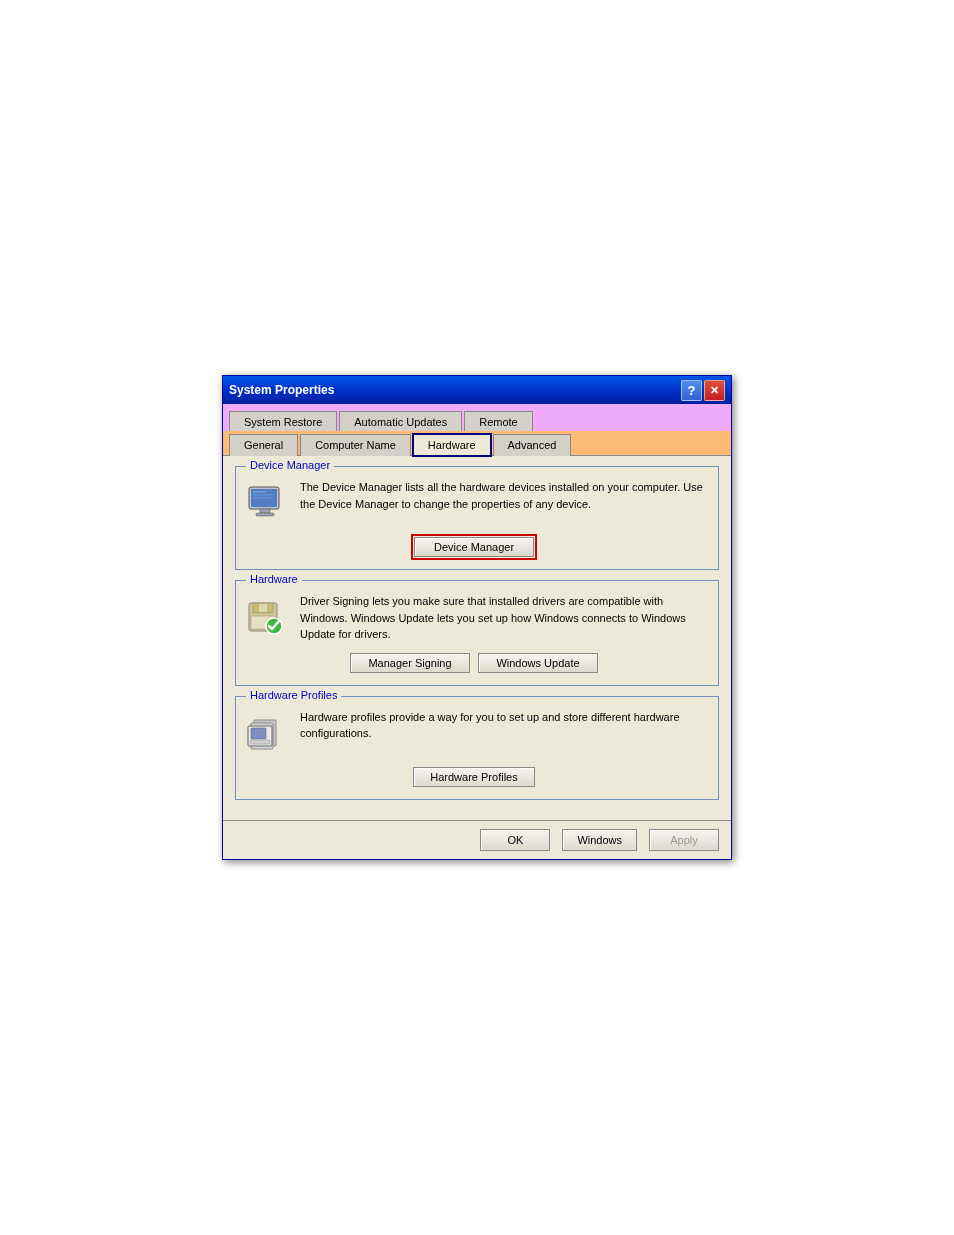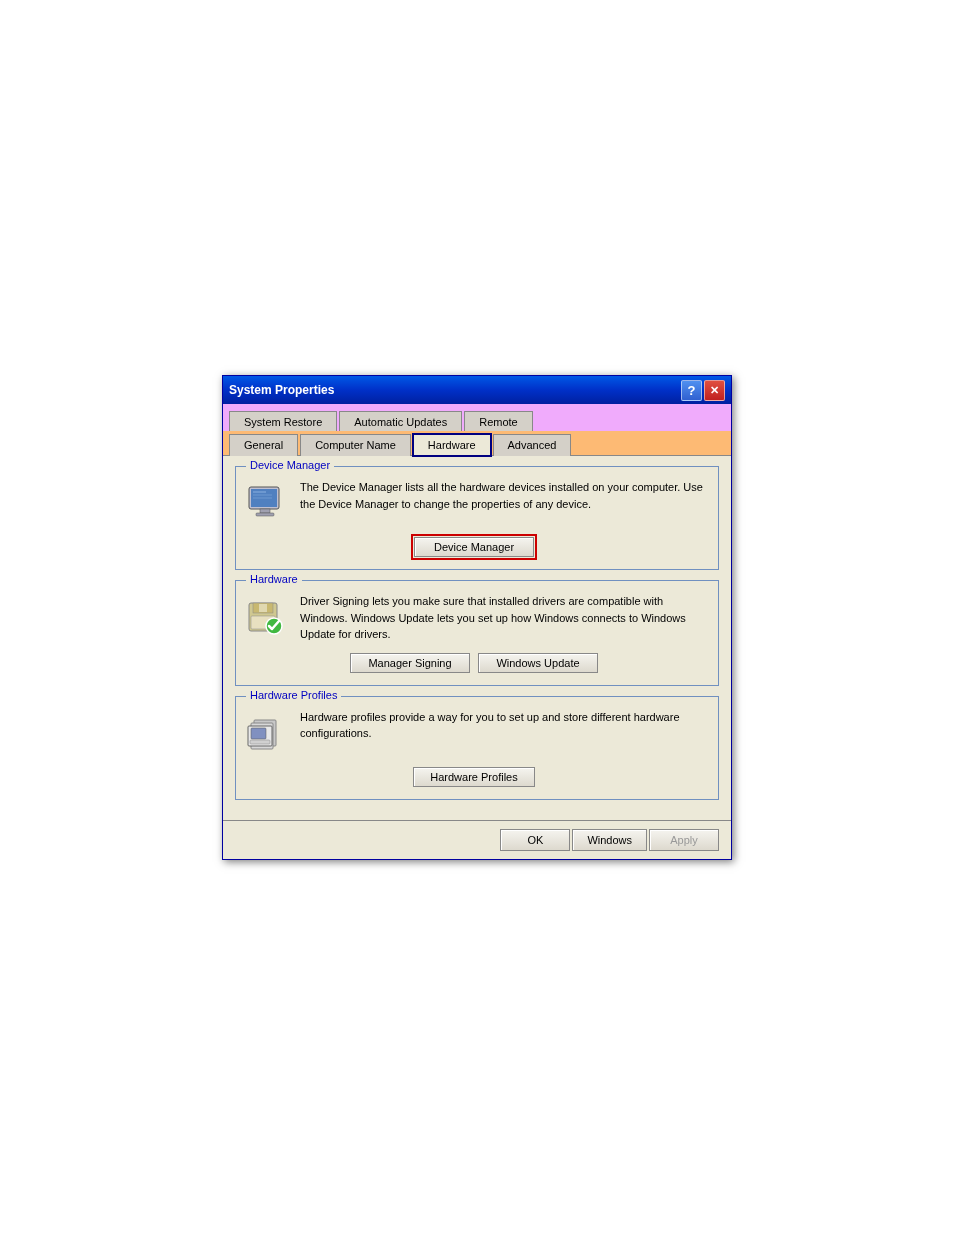--- a/index.html
+++ b/index.html
@@ -183,21 +183,21 @@
       outline-offset: 1px;
     }
 
     
     .bottom-bar {
       background: #ece9d8;
       border-top: 1px solid #888;
       padding: 8px 12px;
       display: flex;
       justify-content: flex-end;
-      gap: 2px;
+      gap: 12px;
     }
 
     .bottom-btn {
       min-width: 70px;
       padding: 4px 14px;
       border: 1px solid #888;
       background: linear-gradient(to bottom, #f5f4ef, #ddd9ce);
       font-family: Tahoma, Arial, sans-serif;
       font-size: 11px;
       cursor: pointer;

